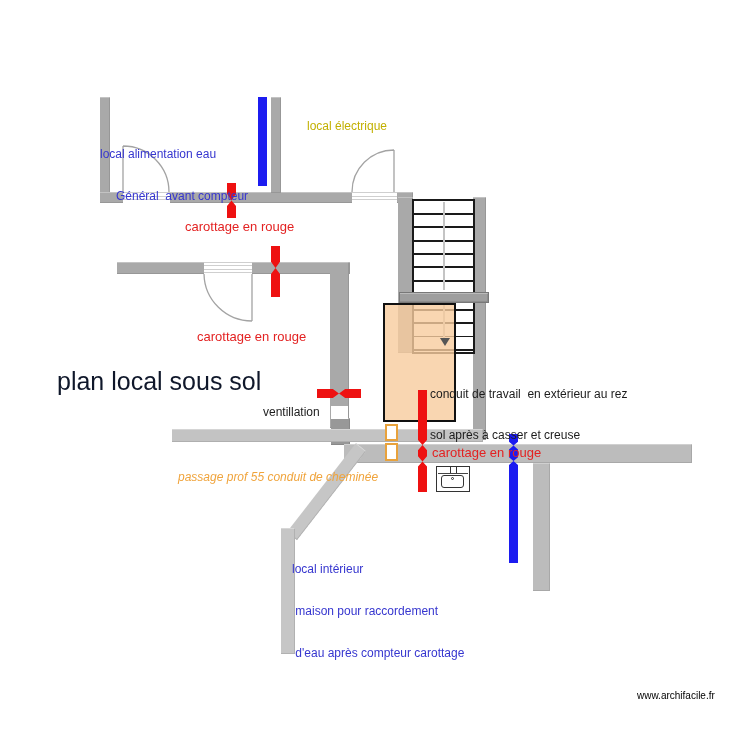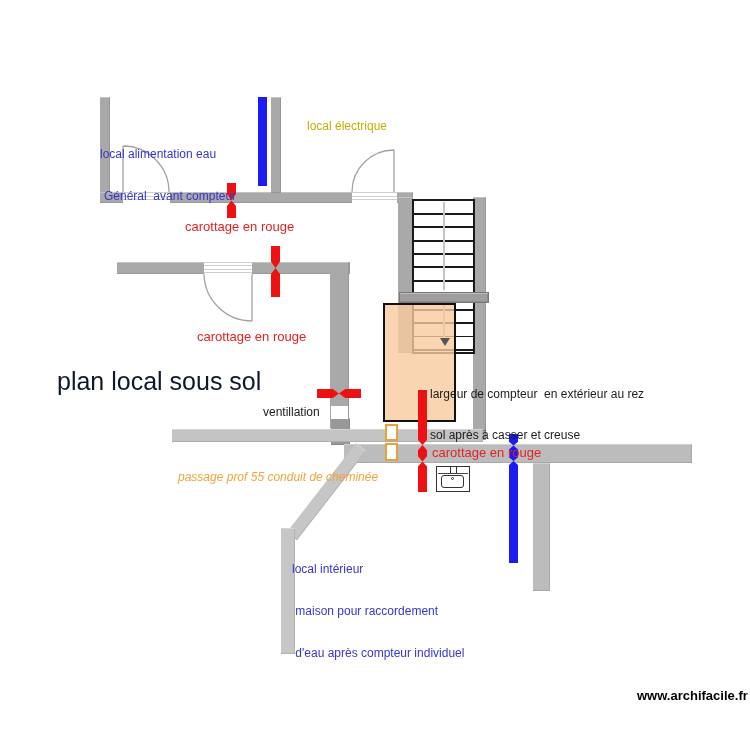--- a/index.html
+++ b/index.html
@@ -24,21 +24,21 @@
   .red{background:#ee1111;}
   .blue{background:#1c1cf0;}
   .chimney{position:absolute;width:13px;box-sizing:border-box;background:#fff;border:2px solid #e8a23c;z-index:6;}
   .lbl{position:absolute;white-space:pre;z-index:10;line-height:14px;font-size:12px;color:#1c1c1c;}
   .lbl div{white-space:pre;}
   .t-blue{color:#3636cf;}
   .t-yellow{color:#c2b000;}
   .t-red{color:#e32222;font-size:13px;}
   .t-orange{color:#f0a43c;}
   #title-lbl{font-size:25px;line-height:30px;color:#0f172a;}
-  #watermark-lbl{font-size:13px;color:#000;font-weight:bold;}
+  #watermark-lbl{font-size:10px;color:#000;}
   #sink{position:absolute;left:436px;top:466px;width:34px;height:26px;box-sizing:border-box;
      border:1px solid #333;background:#fff;z-index:6;}
   #sink .stem{position:absolute;left:13px;top:-1px;width:7px;height:8px;box-sizing:border-box;border:1px solid #333;background:#fff;}
   #sink .line{position:absolute;left:1px;right:1px;top:6px;height:1px;background:#444;}
   #sink .basin{position:absolute;left:4px;top:8px;width:23px;height:13px;box-sizing:border-box;border:1px solid #333;border-radius:3px;}
   #sink .dot{position:absolute;left:14px;top:10px;width:3px;height:3px;box-sizing:border-box;border:1px solid #333;border-radius:50%;}
   #stair-arrow{position:absolute;left:440px;top:338px;width:0;height:0;z-index:5;
      border-left:5px solid transparent;border-right:5px solid transparent;border-top:8px solid #555;}
   svg.layer{position:absolute;left:0;top:0;z-index:5;pointer-events:none;}
   
@@ -105,43 +105,43 @@
 
   <div id="sink">
     <div class="stem"></div>
     <div class="line"></div>
     <div class="basin"></div>
     <div class="dot"></div>
   </div>
 
   <div class="lbl t-blue" style="left:100px;top:119px;">
     <div>local alimentation eau</div>
-    <div style="padding-left:4px;">Général  avant compteur</div>
+    <div style="padding-left:16px;">Général  avant compteur</div>
   </div>
 
   <div class="lbl t-yellow" style="left:307px;top:119px;">local électrique</div>
 
   <div class="lbl t-red" style="left:185px;top:220px;">carottage en rouge</div>
 
   <div class="lbl t-red" style="left:197px;top:330px;">carottage en rouge</div>
 
   <div class="lbl" id="title-lbl" style="left:57px;top:366px;">plan local sous sol</div>
 
   <div class="lbl" style="left:263px;top:405px;">ventillation</div>
 
   <div class="lbl" style="left:430px;top:361px;line-height:13.5px;">
-    <div>largeur de compteur  en extérieur au rez</div>
+    <div>conduit de travail  en extérieur au rez</div>
     <div>sol après à casser et creuse</div>
   </div>
 
   <div class="lbl t-orange" style="left:178px;top:470px;font-style:italic;">passage prof 55 conduit de cheminée</div>
 
   <div class="lbl t-red" style="left:432px;top:446px;">carottage en rouge</div>
 
   <div class="lbl t-blue" style="left:292px;top:534px;">
     <div>local intérieur</div>
     <div> maison pour raccordement</div>
-    <div> d'eau après compteur individuel</div>
+    <div> d'eau après compteur carottage</div>
   </div>
 
   <div class="lbl" id="watermark-lbl" style="left:637px;top:689px;">www.archifacile.fr</div>
 
 </div>
 
 </body></html>

